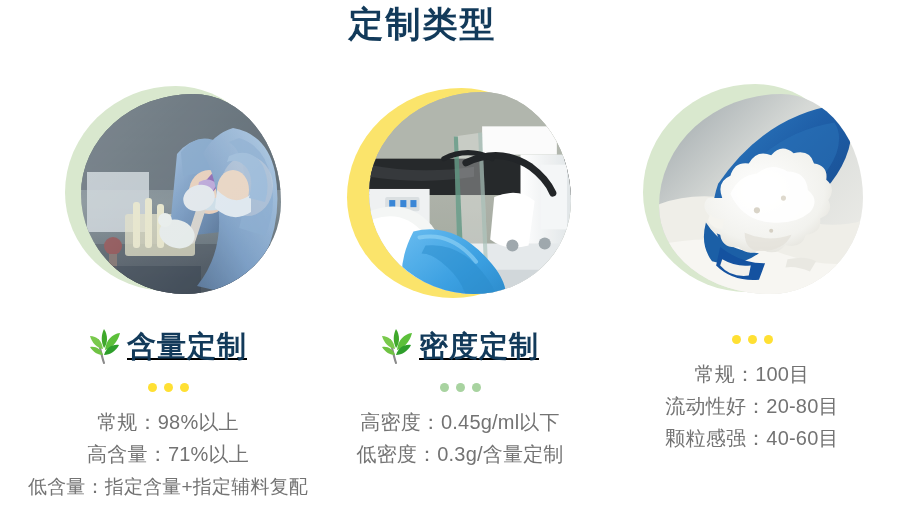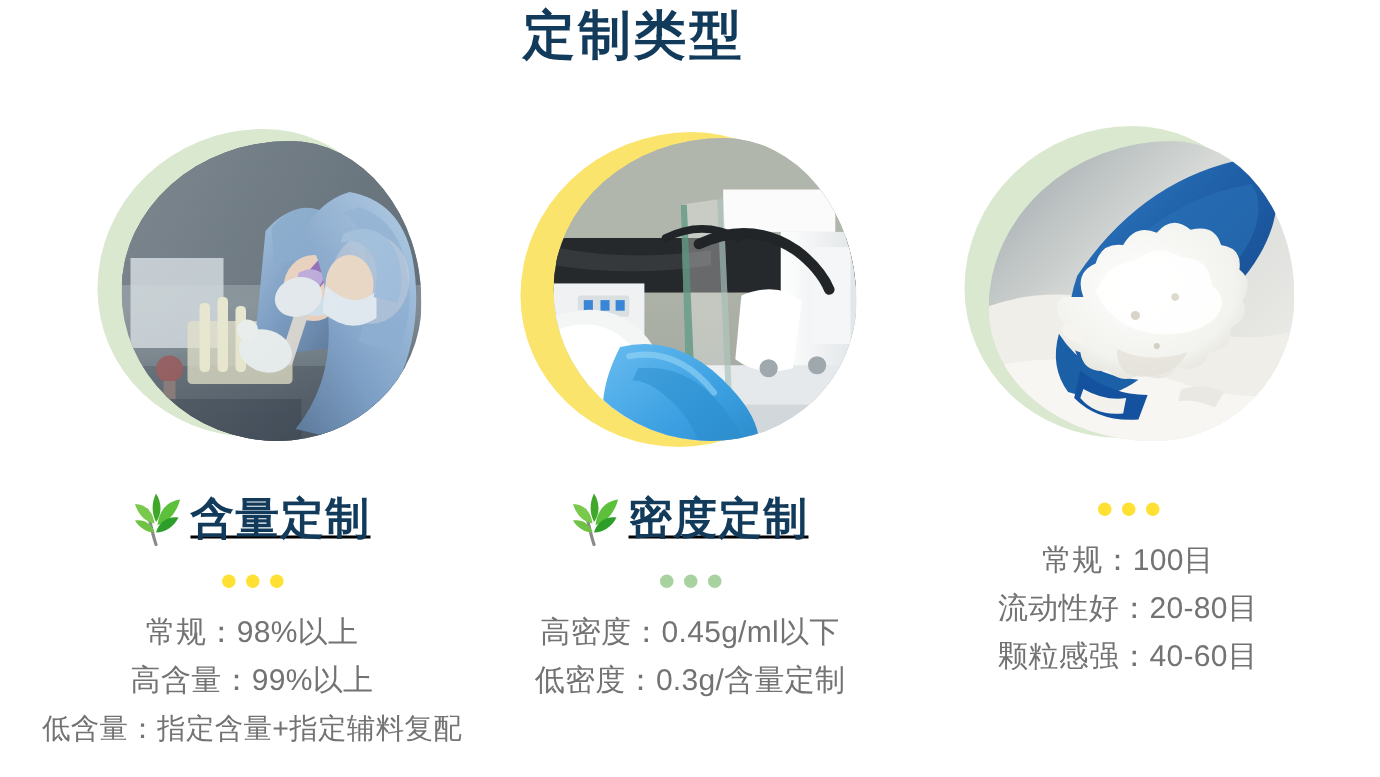--- a/index.html
+++ b/index.html
@@ -226,21 +226,21 @@
     </div>
 
     <div class="dots">
       <span class="dot" style="background:#FFE033"></span>
       <span class="dot" style="background:#FFE033"></span>
       <span class="dot" style="background:#FFE033"></span>
     </div>
 
     <div class="specs">
       <div class="spec-line">常规：98%以上</div>
-      <div class="spec-line">高含量：99%以上</div>
+      <div class="spec-line">高含量：71%以上</div>
       <div class="spec-line wide">低含量：指定含量+指定辅料复配</div>
     </div>
   </div>
 
   <div class="col col-2">
 
     <div class="photo-wrap">
       <div class="ring yellow"></div>
       <div class="photo">
         <svg viewBox="0 0 200 200" preserveAspectRatio="xMidYMid slice">

